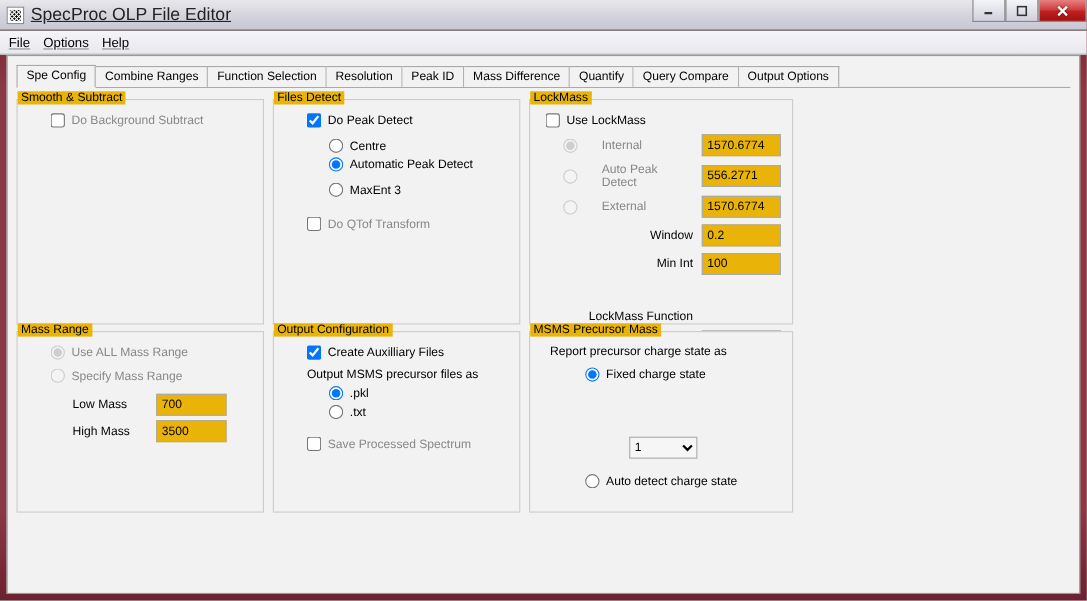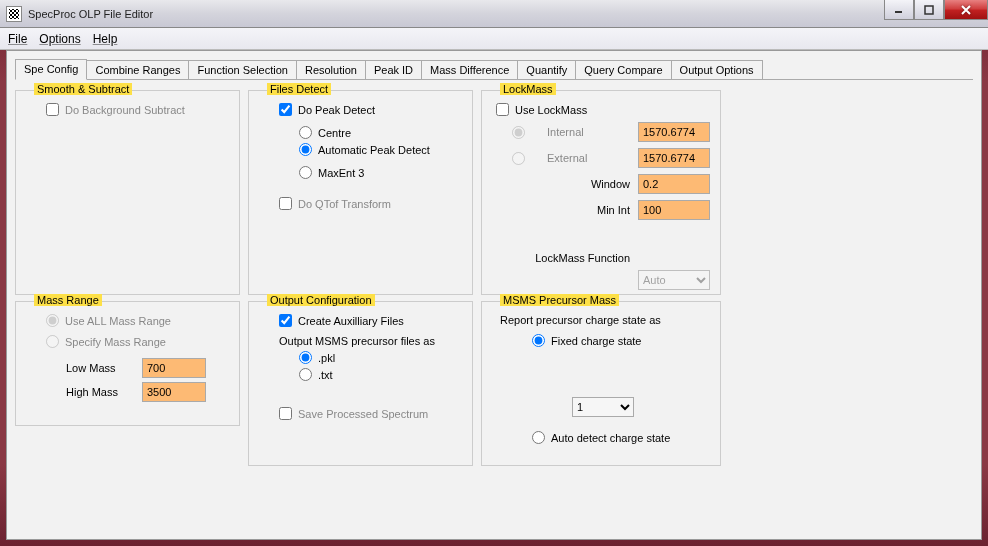--- a/index.html
+++ b/index.html
@@ -31,21 +31,21 @@
 }
 .titlebar .app-icon::before {
   content: "";
   width: 10px; height: 10px;
   background-image:
     radial-gradient(circle, #000 1px, transparent 1px),
     radial-gradient(circle, #000 1px, transparent 1px);
   background-size: 4px 4px;
   background-position: 0 0, 2px 2px;
 }
-.titlebar .title { font-size: 11px; color: #222; }
+.titlebar .title { font-size: 16px; color: #222; text-decoration: underline; }
 .win-controls {
   position: absolute;
   right: 0; top: 0;
   display: flex;
   height: 20px;
 }
 .win-btn {
   width: 30px; height: 20px;
   background: linear-gradient(to bottom, #f4f4f8, #d0d0dc);
   border: 1px solid #888;
@@ -109,22 +109,22 @@
 .panel-row { display: flex; gap: 8px; margin-bottom: 6px; }
 .group {
   border: 1px solid #ccc;
   padding: 8px 10px 10px;
   position: relative;
   flex: 1;
   background: #f2f2f2;
 }
 .group .legend {
   position: absolute;
-  top: -8px; left: 18px;
-  background: #fde047;
+  top: -8px; left: 0;
+  background: #eab308;
   padding: 0 3px;
   font-size: 11px;
 }
 .row {
   display: flex;
   align-items: center;
   gap: 6px;
   margin: 4px 0;
 }
 .indent1 { padding-left: 20px; }
@@ -132,21 +132,21 @@
 input[type=checkbox], input[type=radio] {
   width: 13px; height: 13px;
   cursor: pointer;
 }
 input[type=text] {
   height: 20px;
   border: 1px solid #aaa;
   padding: 1px 4px;
   font-size: 11px;
   font-family: inherit;
-  background: #fdba74;
+  background: #eab308;
 }
 input[type=text]:disabled { background: #fff; color: #333; }
 select {
   height: 20px;
   border: 1px solid #aaa;
   font-size: 11px;
   font-family: inherit;
   background: #f6f6f6;
   margin-top: 44px;
 }
@@ -247,20 +247,27 @@
       <div class="lm-row">
         <div class="lm-left">
           <input type="radio" name="lm" checked="" disabled="" style="">
           <label class="disabled">Internal</label>
         </div>
         <input type="text" class="lm-right" value="1570.6774" style="">
       </div>
       <div class="lm-row">
         <div class="lm-left">
           <input type="radio" name="lm" disabled="" style="">
+          <label class="disabled">Auto Peak Detect</label>
+        </div>
+        <input type="text" class="lm-right" value="556.2771" style="">
+      </div>
+      <div class="lm-row">
+        <div class="lm-left">
+          <input type="radio" name="lm" disabled="" style="">
           <label class="disabled">External</label>
         </div>
         <input type="text" class="lm-right" value="1570.6774" style="">
       </div>
       <div class="lm-row label-only">
         <div class="lm-left">
             <span class="disabled">Window</span>
           </div>
         <input type="text" class="lm-right" value="0.2" style="">
       </div>
@@ -276,21 +283,21 @@
           </div>
         <select class="lm-right" disabled="">
           <option>Auto</option>
         </select>
       </div>
     </div>
   </div>
 
   <div class="panel-row">
 
-    <div class="group" style="flex:0 0 225px; height:125px;">
+    <div class="group" style="flex:0 0 225px; height:165px;">
       <span class="legend">Mass Range</span>
       <div class="row indent1">
         <input type="radio" name="mr" checked="" disabled="" style="">
         <label class="disabled">Use ALL Mass Range</label>
       </div>
       <div class="row indent1" style="margin-top:8px;">
         <input type="radio" name="mr" disabled="" style="">
         <label class="disabled">Specify Mass Range</label>
       </div>
       <div class="row indent2" style="margin-top:10px;">
@@ -313,21 +320,21 @@
         <label>Output MSMS precursor files as</label>
       </div>
       <div class="row indent2">
         <input type="radio" name="ofmt" checked="" style="">
         <label>.pkl</label>
       </div>
       <div class="row indent2">
         <input type="radio" name="ofmt" style="">
         <label>.txt</label>
       </div>
-      <div class="row indent1" style="margin-top:26px;">
+      <div class="row indent1" style="margin-top:16px;">
         <input type="checkbox" style="">
         <label class="disabled">Save Processed Spectrum</label>
       </div>
     </div>
 
     <div class="group" style="flex:0 0 240px; height:165px;">
       <span class="legend">MSMS Precursor Mass</span>
       <div class="row" style="padding-left:8px;">
         <label>Report precursor charge state as</label>
       </div>

